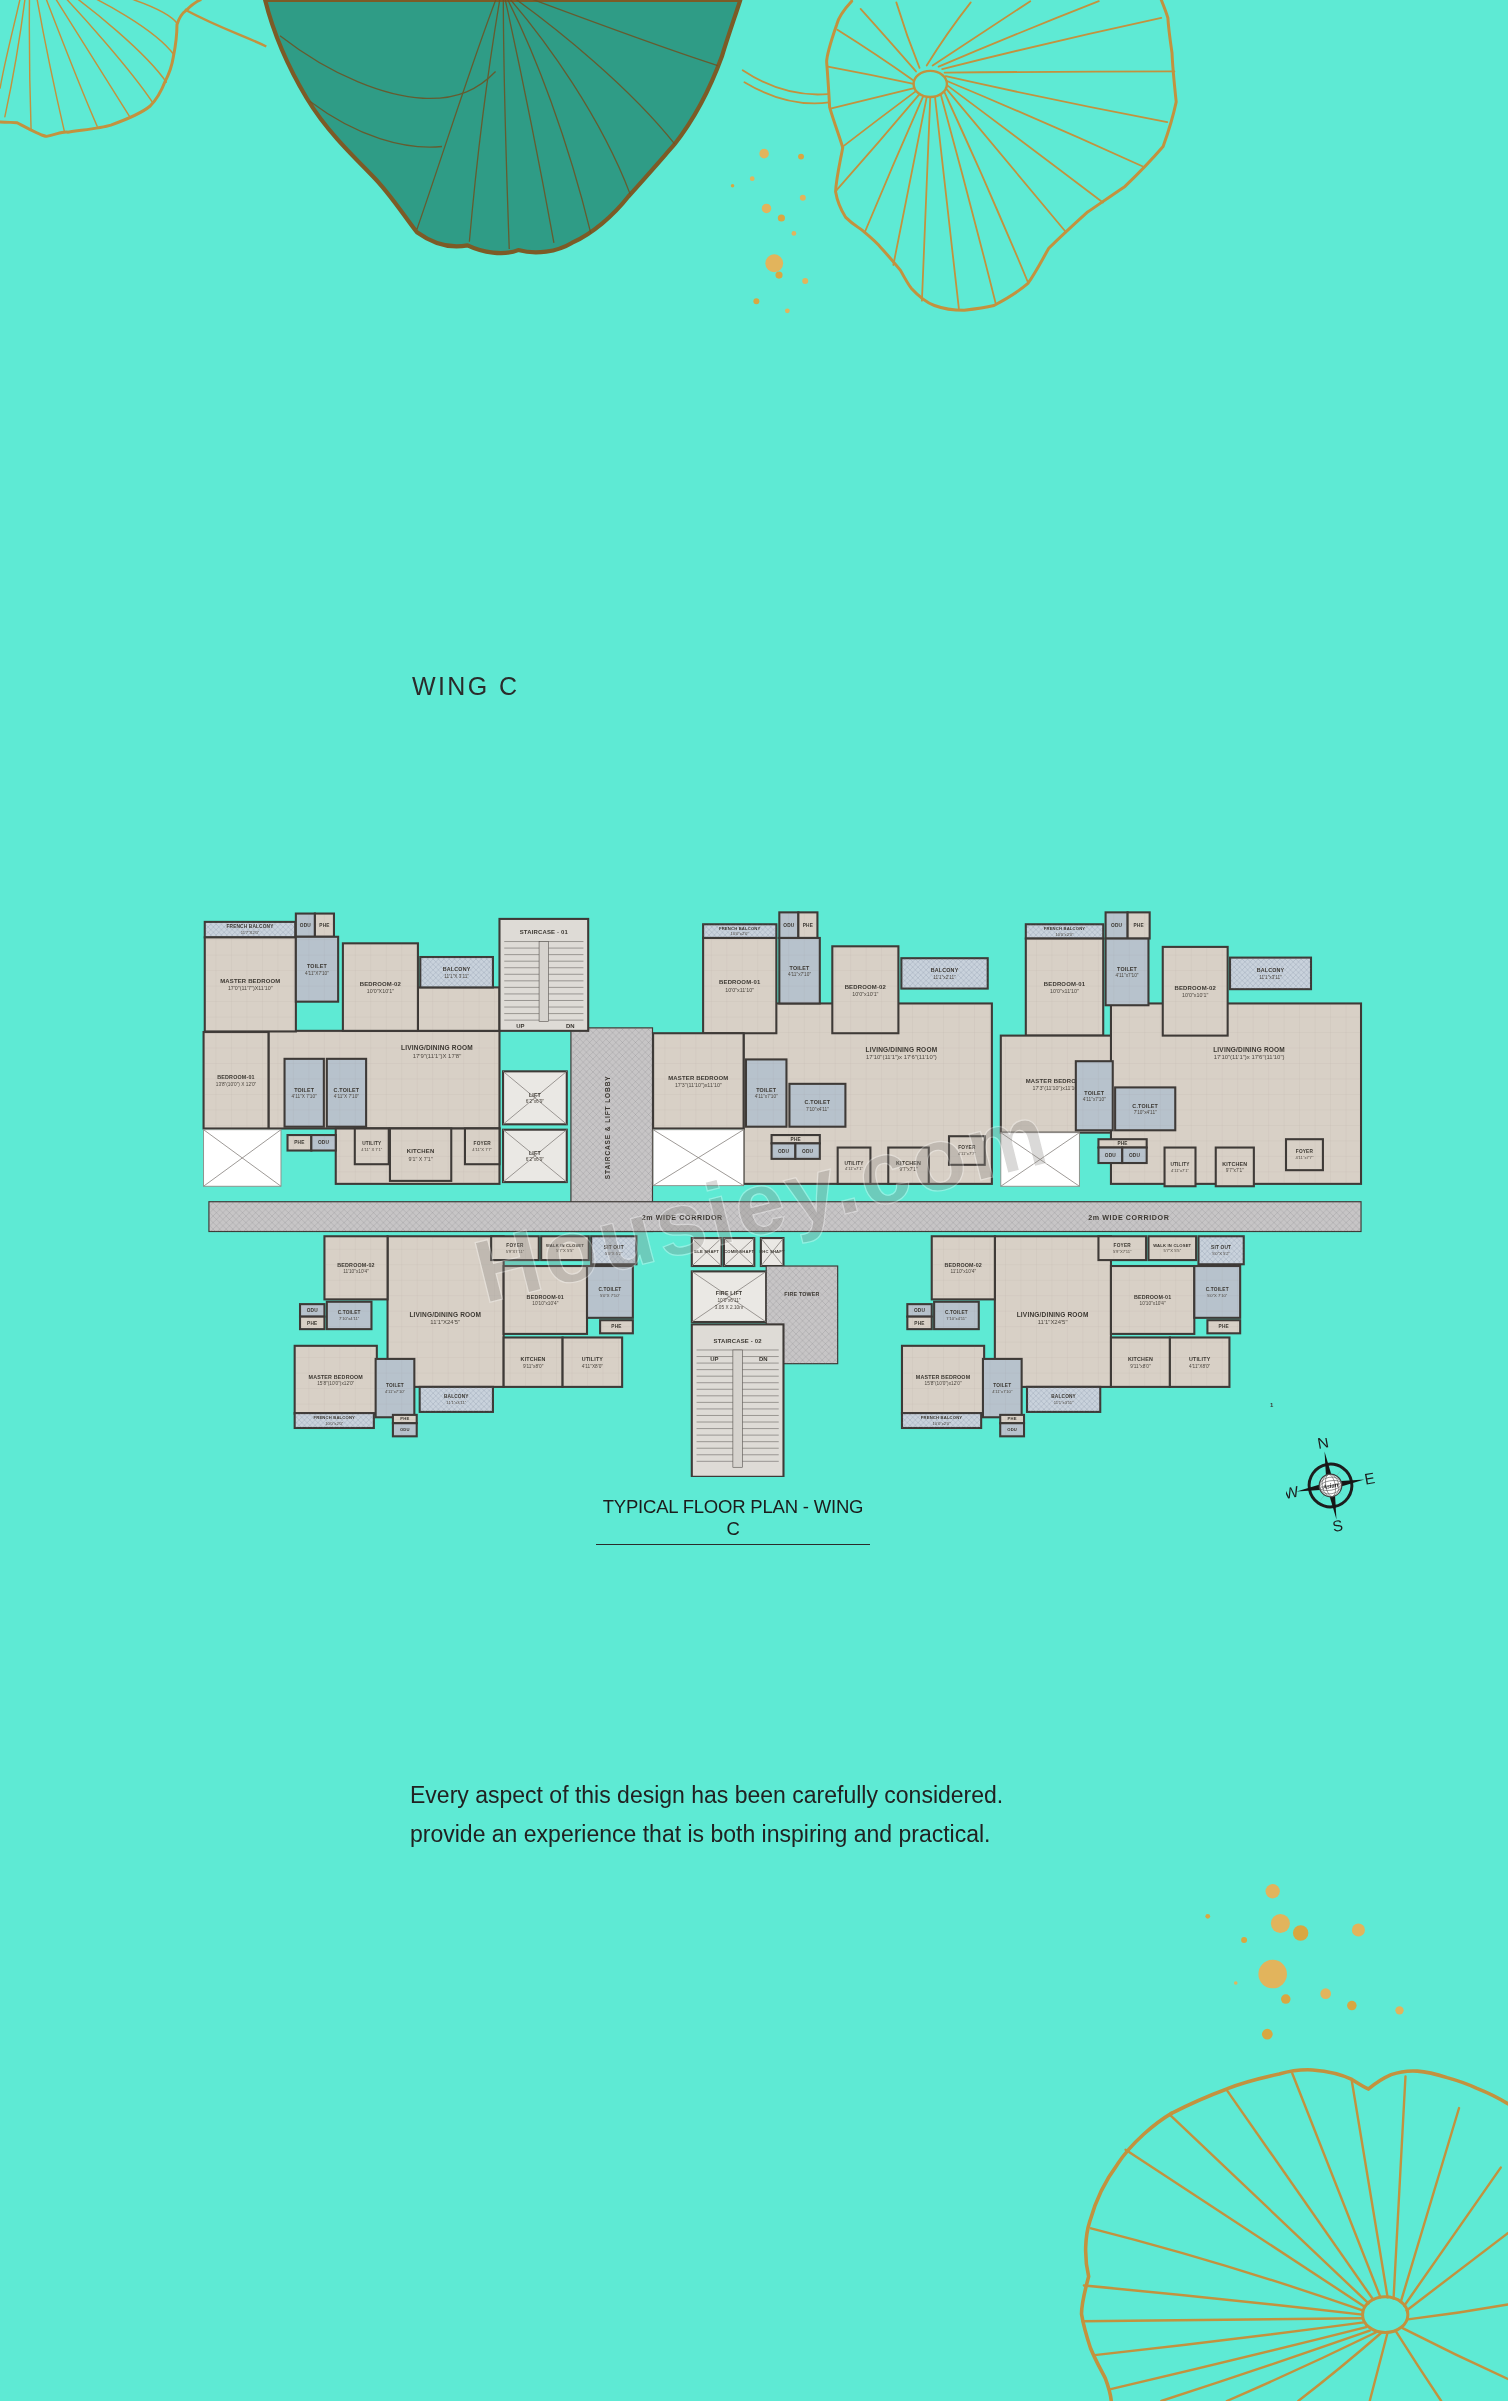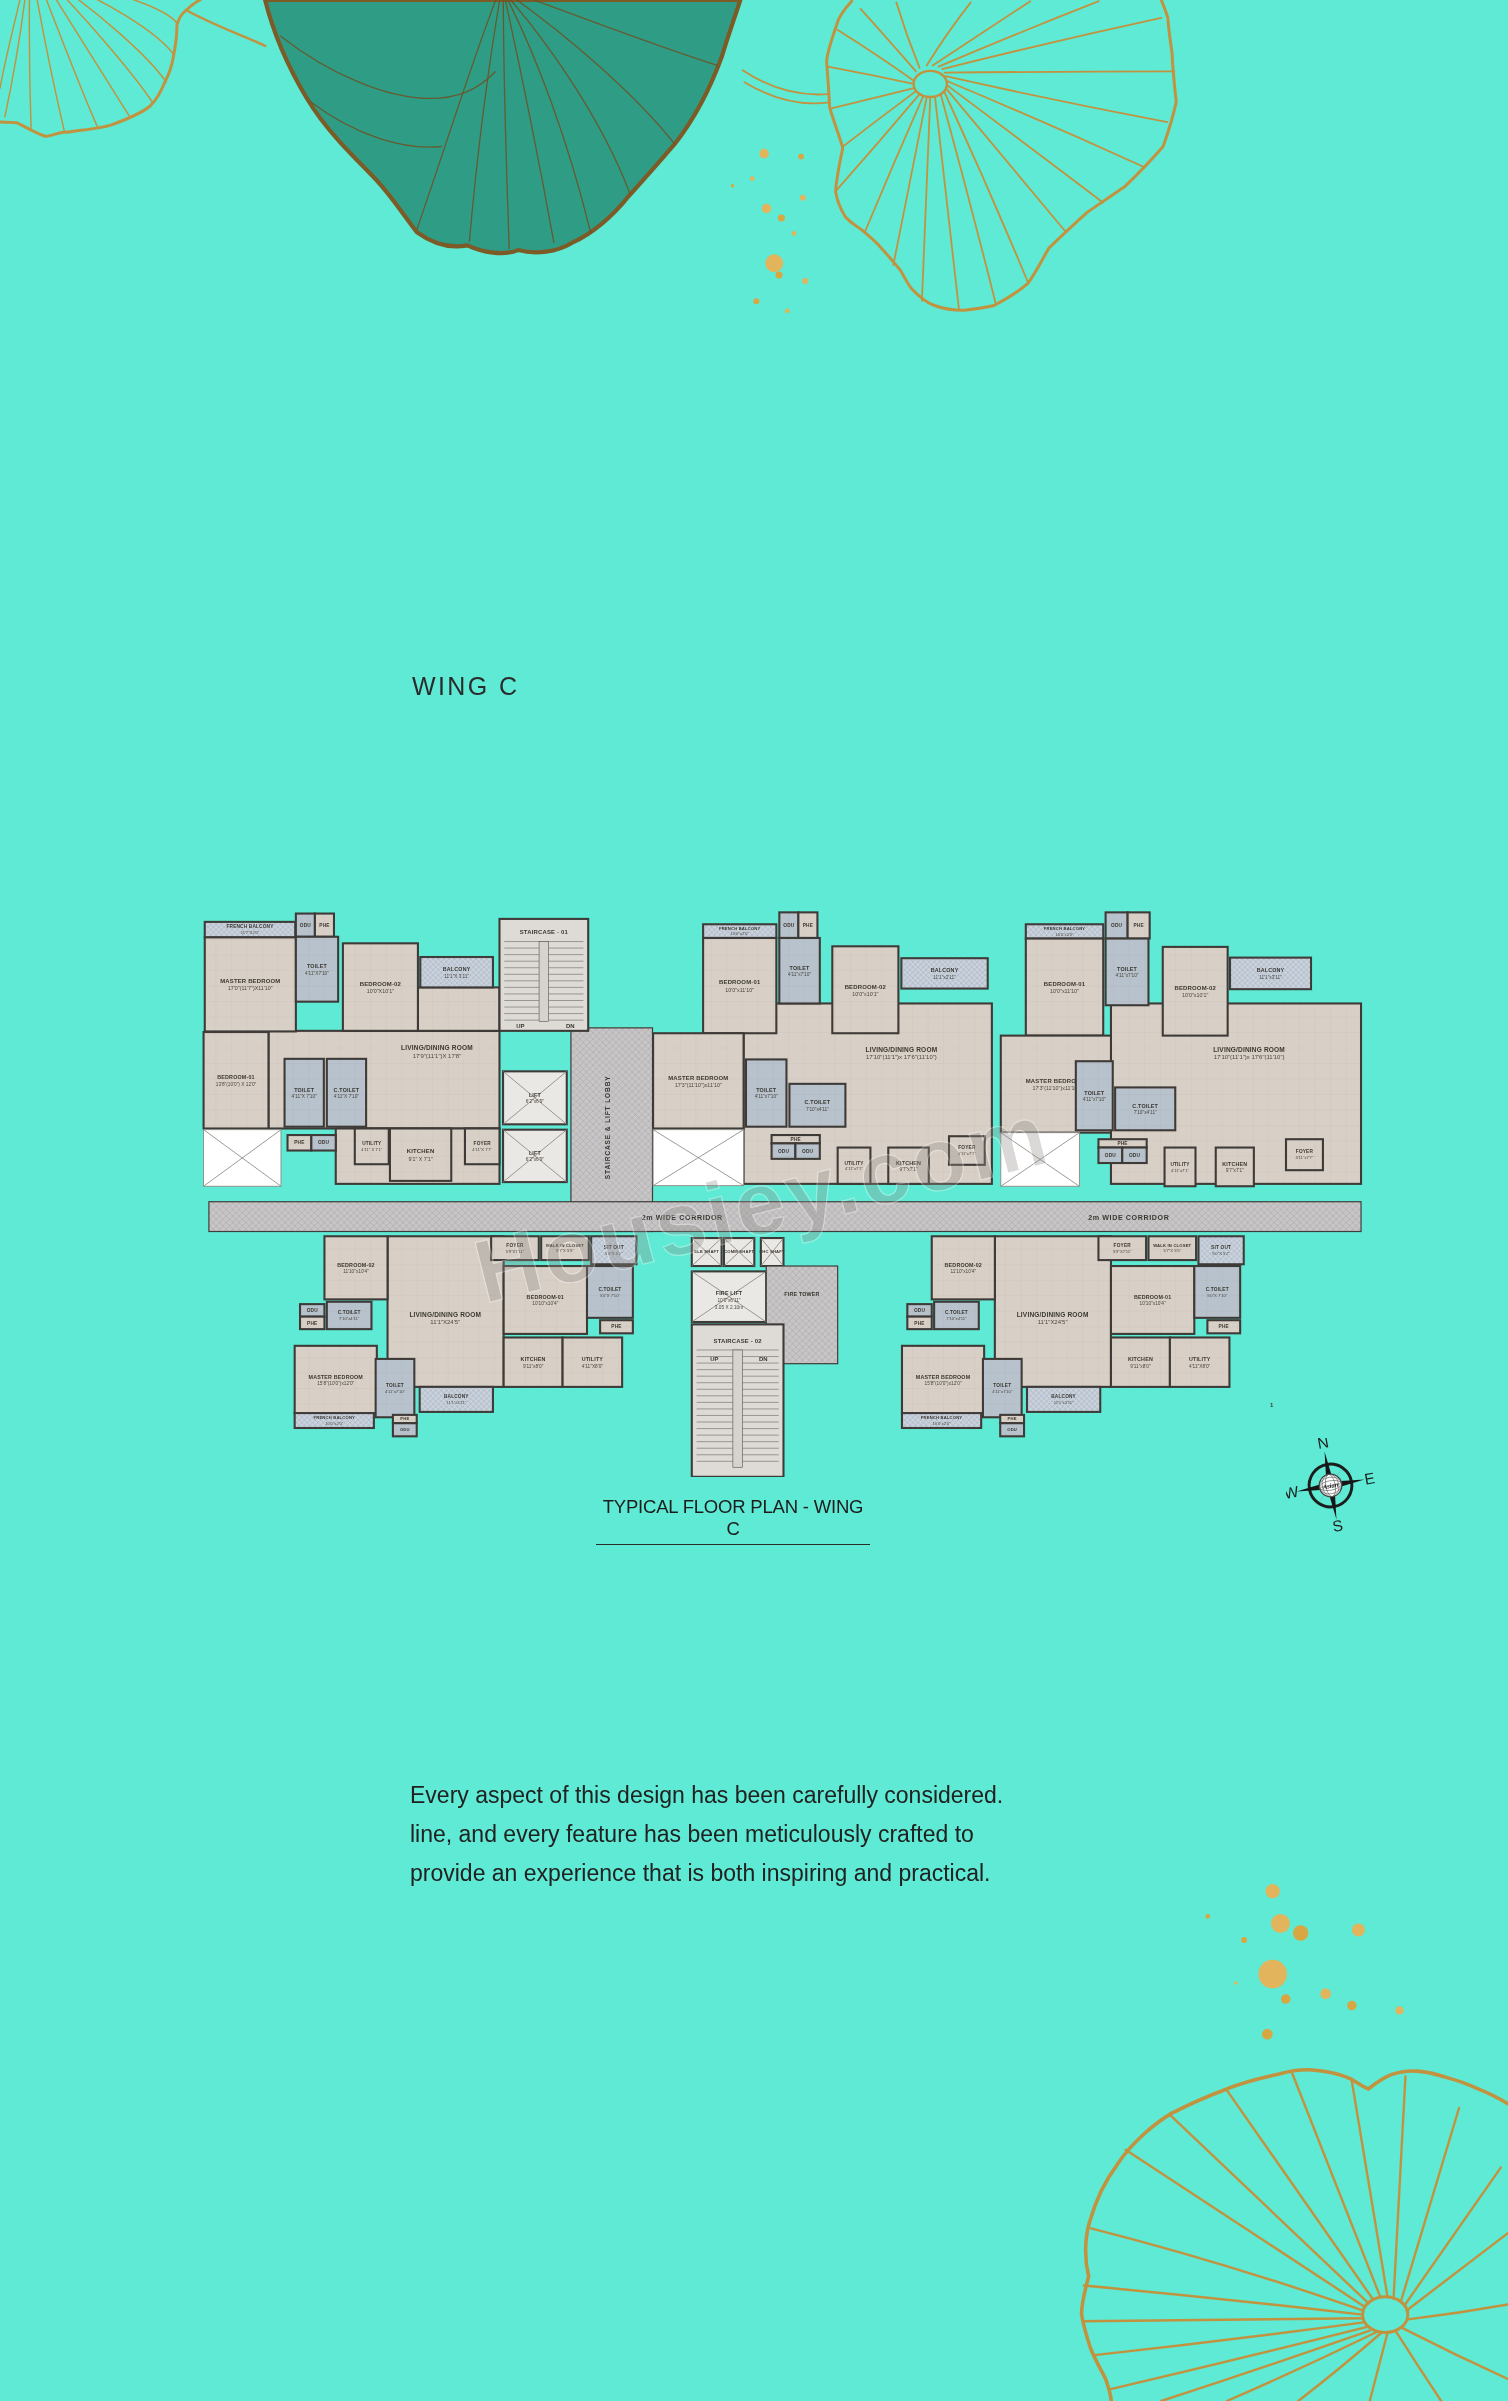--- a/index.html
+++ b/index.html
@@ -834,18 +834,17 @@
       <text x="75" y="16">N</text>
       <text x="142" y="89">E</text>
       <text x="75" y="158">S</text>
       <text x="8" y="89">W</text>
     </g>
   </g>
 </svg>
 
 <div class="paragraph">
       <div>Every aspect of this design has been carefully considered.</div>
-      <div>line, and every feature has been meticulously crafted to</div>
       <div>provide an experience that is both inspiring and practical.</div>
     </div>
 
 </div>
 
 
 </body></html>

